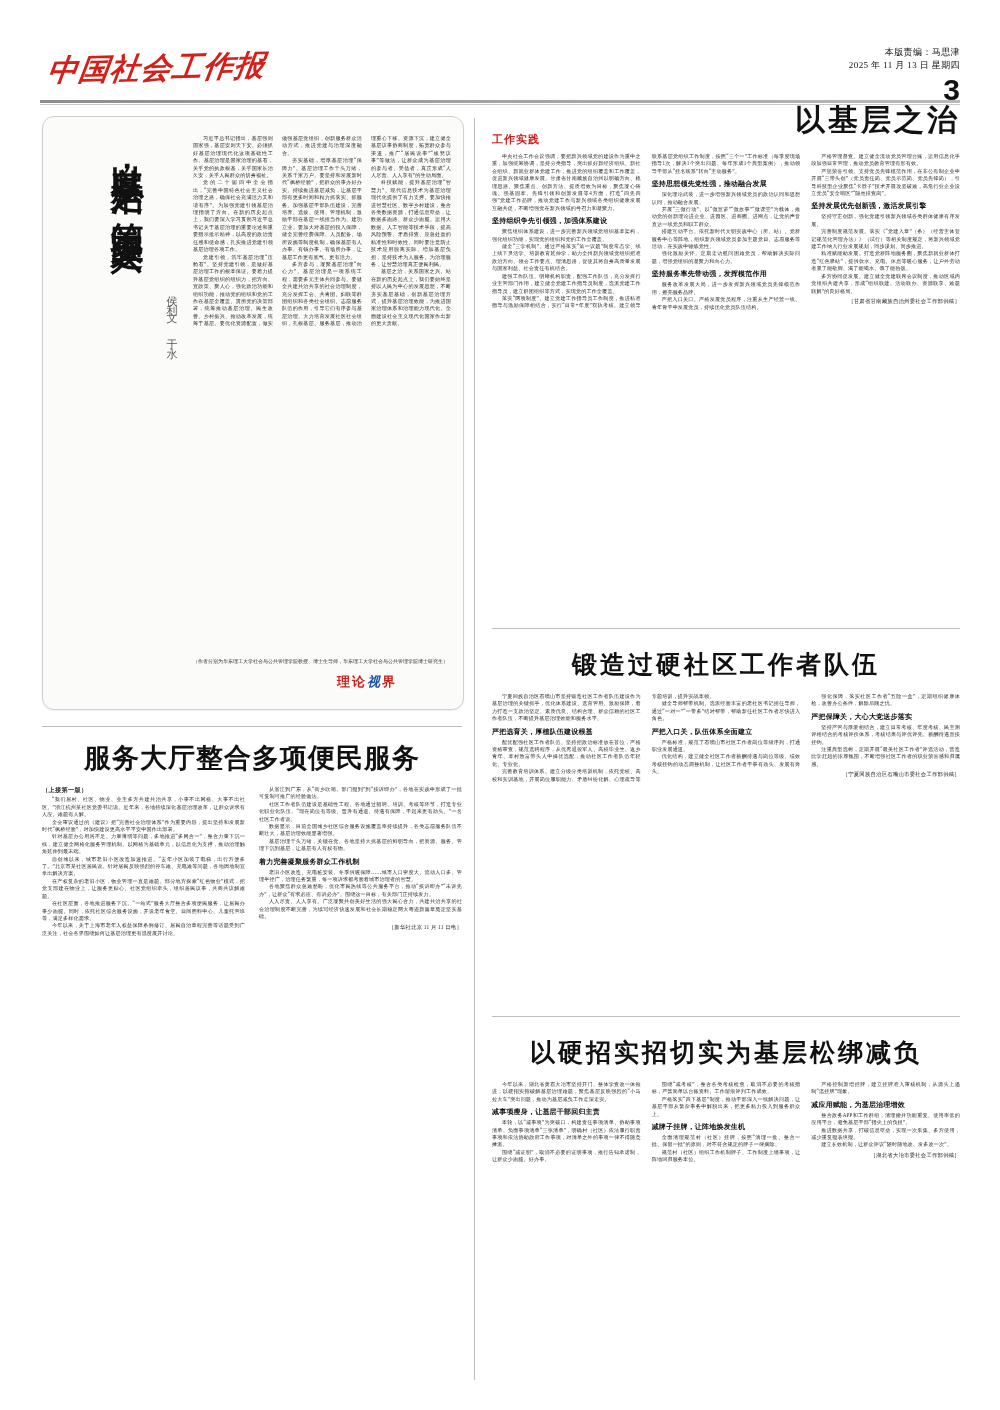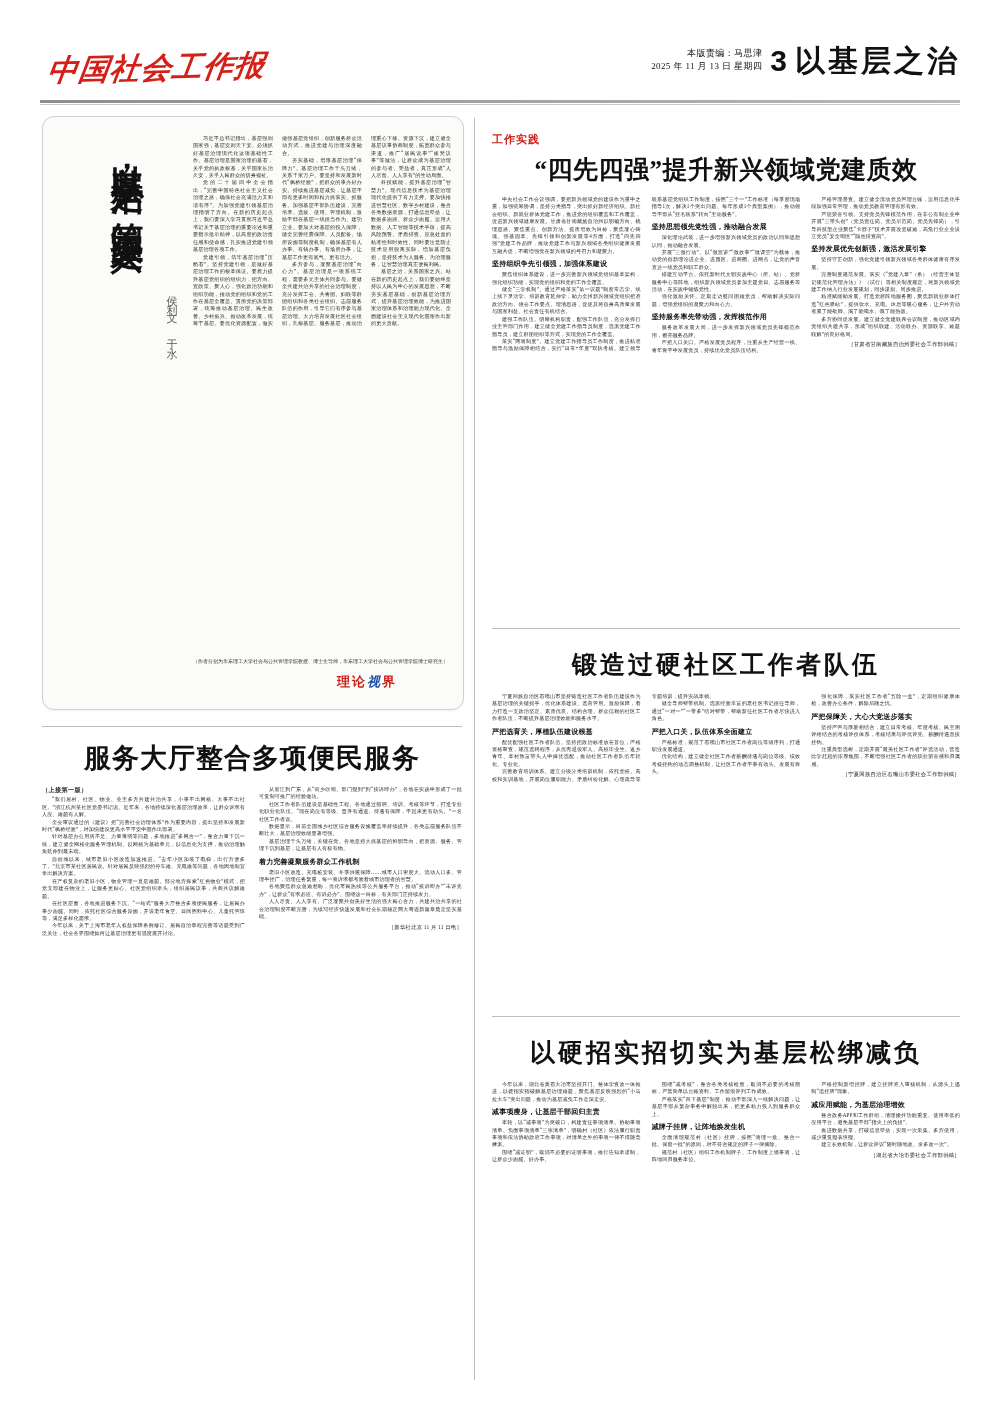--- a/index.html
+++ b/index.html
@@ -16,21 +16,21 @@
   .masthead{position:absolute;left:40px;top:46px;width:920px;height:56px;}
   .masthead-logo{
     position:absolute;left:8px;top:2px;
     font-family:"Liberation Serif",serif;
     font-size:30px;font-weight:bold;font-style:italic;
     color:#d5201a;letter-spacing:1px;
     transform:skewX(-9deg) rotate(-1.5deg);
     white-space:nowrap;
   }
   .masthead-right{position:absolute;right:0;top:0;text-align:right;}
-  .mh-pagewrap{display:flex;align-items:flex-end;justify-content:center;gap:8px;}
+  .mh-pagewrap{display:flex;align-items:flex-end;justify-content:center;gap:0;flex-direction:column;}
   .mh-meta{font-size:9px;line-height:1.45;color:#111;text-align:right;padding-bottom:3px;letter-spacing:.4px;}
   .mh-pagenum{font-size:30px;font-weight:bold;color:#111;line-height:1;font-family:"Liberation Sans",sans-serif;}
   .mh-section{font-size:30px;font-weight:bold;color:#111;line-height:1;letter-spacing:3px;}
   .rule-main{position:absolute;left:40px;top:100px;width:920px;height:3px;background:linear-gradient(to right,#8d8d8d,#b9b9b9);}
   .rule-main2{position:absolute;left:40px;top:104px;width:920px;height:1px;background:#c9c9c9;}
 
   
   .txt{font-size:5.1px;line-height:7.4px;text-align:justify;color:#2b2b2b;
        font-family:"Liberation Serif",serif;letter-spacing:.15px;word-break:break-all;}
   .txt p{margin:0 0 0 0;text-indent:10px;}
@@ -160,21 +160,20 @@
       </div>
   </div>
 
   <div class="vsep" style="left:474px;top:118px;height:1262px;"></div>
   <div class="hsep" style="left:42px;top:726px;width:420px;"></div>
   <div class="hsep" style="left:492px;top:628px;width:468px;"></div>
   <div class="hsep" style="left:492px;top:1016px;width:468px;"></div>
 
   <div class="art-r1">
     <div class="kicker">工作实践</div>
-    <h2 class="hl-r1">“四先四强”提升新兴领域党建质效</h2>
     <div class="cols3 txt" id="art-r1-cols">
         <p class="para">中央社会工作会议强调，要把新兴领域党的建设作为重中之重，加强统筹协调，坚持分类指导，突出抓好新经济组织、新社会组织、新就业群体党建工作，推进党的组织覆盖和工作覆盖，促进新兴领域健康发展。甘肃省甘南藏族自治州以明确方向、梳理思路、聚焦重点、创新方法、提质增效为目标，聚焦凝心铸魂、强基固本、先锋引领和创新发展等4方面，打造“四先四强”党建工作品牌，推动党建工作与新兴领域各类组织健康发展互融共促，不断增强党在新兴领域的号召力和凝聚力。</p>
         <div class="sub">坚持组织争先引领强，加强体系建设</div>
         <p class="para">聚焦组织体系建设，进一步完善新兴领域党组织基本架构，强化组织功能，实现党的组织和党的工作全覆盖。</p>
         <p class="para">健全“三学机制”。通过严格落实“第一议题”制度常态学、线上线下灵活学、培训教育延伸学，助力全州新兴领域党组织把准政治方向、领会工作要点、理清思路，促使其将自身高质量发展与国家利益、社会责任有机结合。</p>
         <p class="para">建强工作队伍。明晰机构职责，配强工作队伍，充分发挥行业主管部门作用，建立健全党建工作指导员制度，选派党建工作指导员，建立群团组织等方式，实现党的工作全覆盖。</p>
         <p class="para">落实“两项制度”。建立党建工作指导员工作制度，推进精准指导与激励保障相结合，实行“日常+年度”双轨考核。建立领导联系基层党组织工作制度，按照“三个一”工作标准（每季度现场指导1次，解决1个突出问题、每年形成1个典型案例），推动领导干部从“挂名联系”转向“主动服务”。</p>
         <div class="sub">坚持思想领先党性强，推动融合发展</div>
         <p class="para">深化理论武装，进一步增强新兴领域党员的政治认同和思想认同，推动融合发展。</p>
         <p class="para">开展“三微行动”。以“微宣讲”“微故事”“微课堂”为载体，推动党的创新理论进企业、进园区、进商圈、进网点，让党的声音直达一线党员和职工群众。</p>

